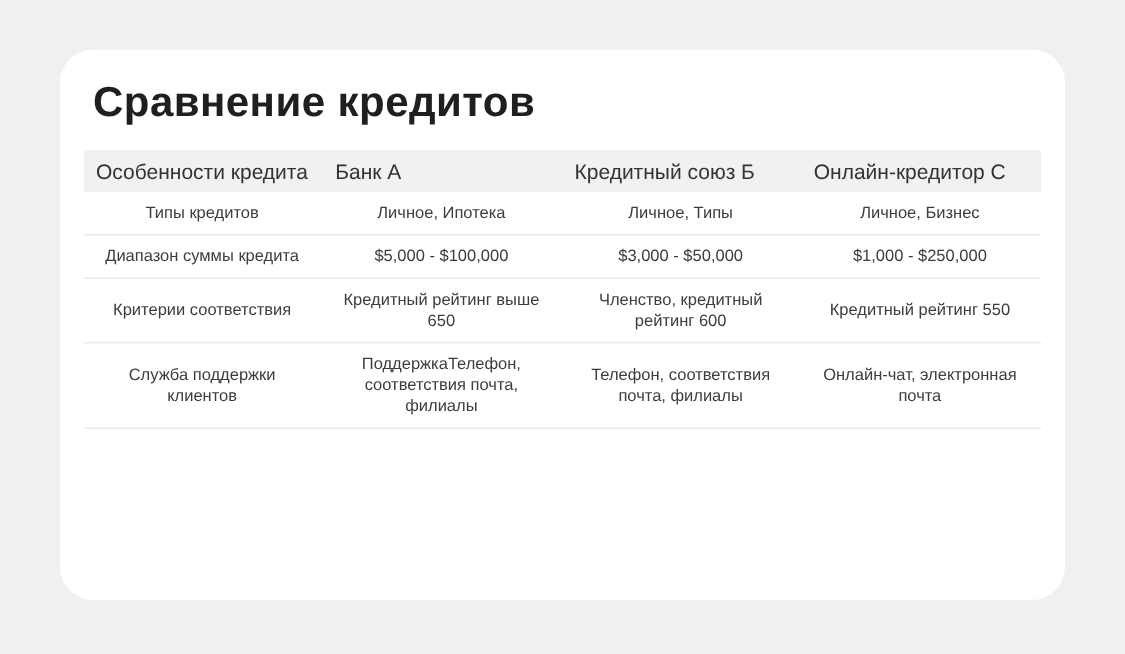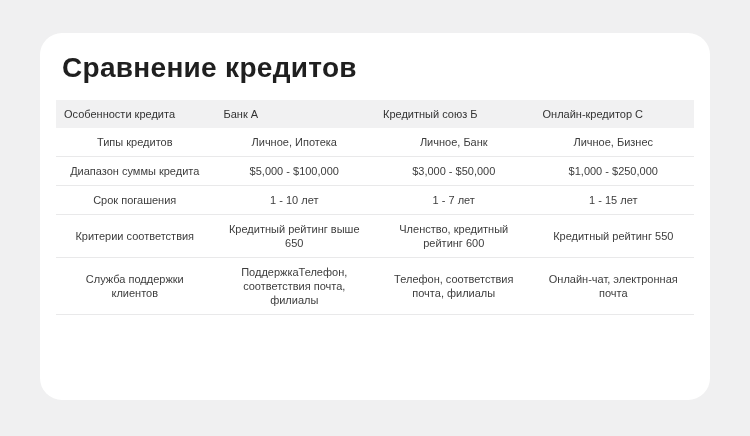--- a/index.html
+++ b/index.html
@@ -36,21 +36,21 @@
   table.cmp {
     width: 100%;
     border-collapse: collapse;
     table-layout: fixed;
   }
   .cmp th {
     background: #f1f1f2;
     font-weight: 400;
     color: #333333;
     text-align: left;
-    font-size: 11px;
+    font-size: 14px;
     line-height: 14px;
     padding: 7px 10px 7px 8px;
   }
   .cmp td {
     font-size: 11px;
     line-height: 14px;
     color: #3d3d3d;
     text-align: center;
     padding: 7px 10px 7px 8px;
     border-bottom: 1px solid #e9e9ea;
@@ -89,34 +89,28 @@
         <th>Особенности кредита</th>
         <th>Банк А</th>
         <th>Кредитный союз Б</th>
         <th>Онлайн-кредитор С</th>
       </tr>
     </thead>
     <tbody>
       <tr>
         <td>Типы кредитов</td>
         <td>Личное, Ипотека</td>
-        <td>Личное, Банк</td>
+        <td>Личное, Типы</td>
         <td>Личное, Бизнес</td>
       </tr>
       <tr>
         <td>Диапазон суммы кредита</td>
         <td>$5,000 - $100,000</td>
         <td>$3,000 - $50,000</td>
         <td>$1,000 - $250,000</td>
-      </tr>
-      <tr>
-        <td>Срок погашения</td>
-        <td>1 - 10 лет</td>
-        <td>1 - 7 лет</td>
-        <td>1 - 15 лет</td>
       </tr>
       <tr>
         <td>Критерии соответствия</td>
         <td>Кредитный рейтинг выше 650</td>
         <td>Членство, кредитный рейтинг 600</td>
         <td>Кредитный рейтинг 550</td>
       </tr>
       <tr>
         <td>Служба поддержки клиентов</td>
         <td>ПоддержкаТелефон, соответствия почта, филиалы</td>

